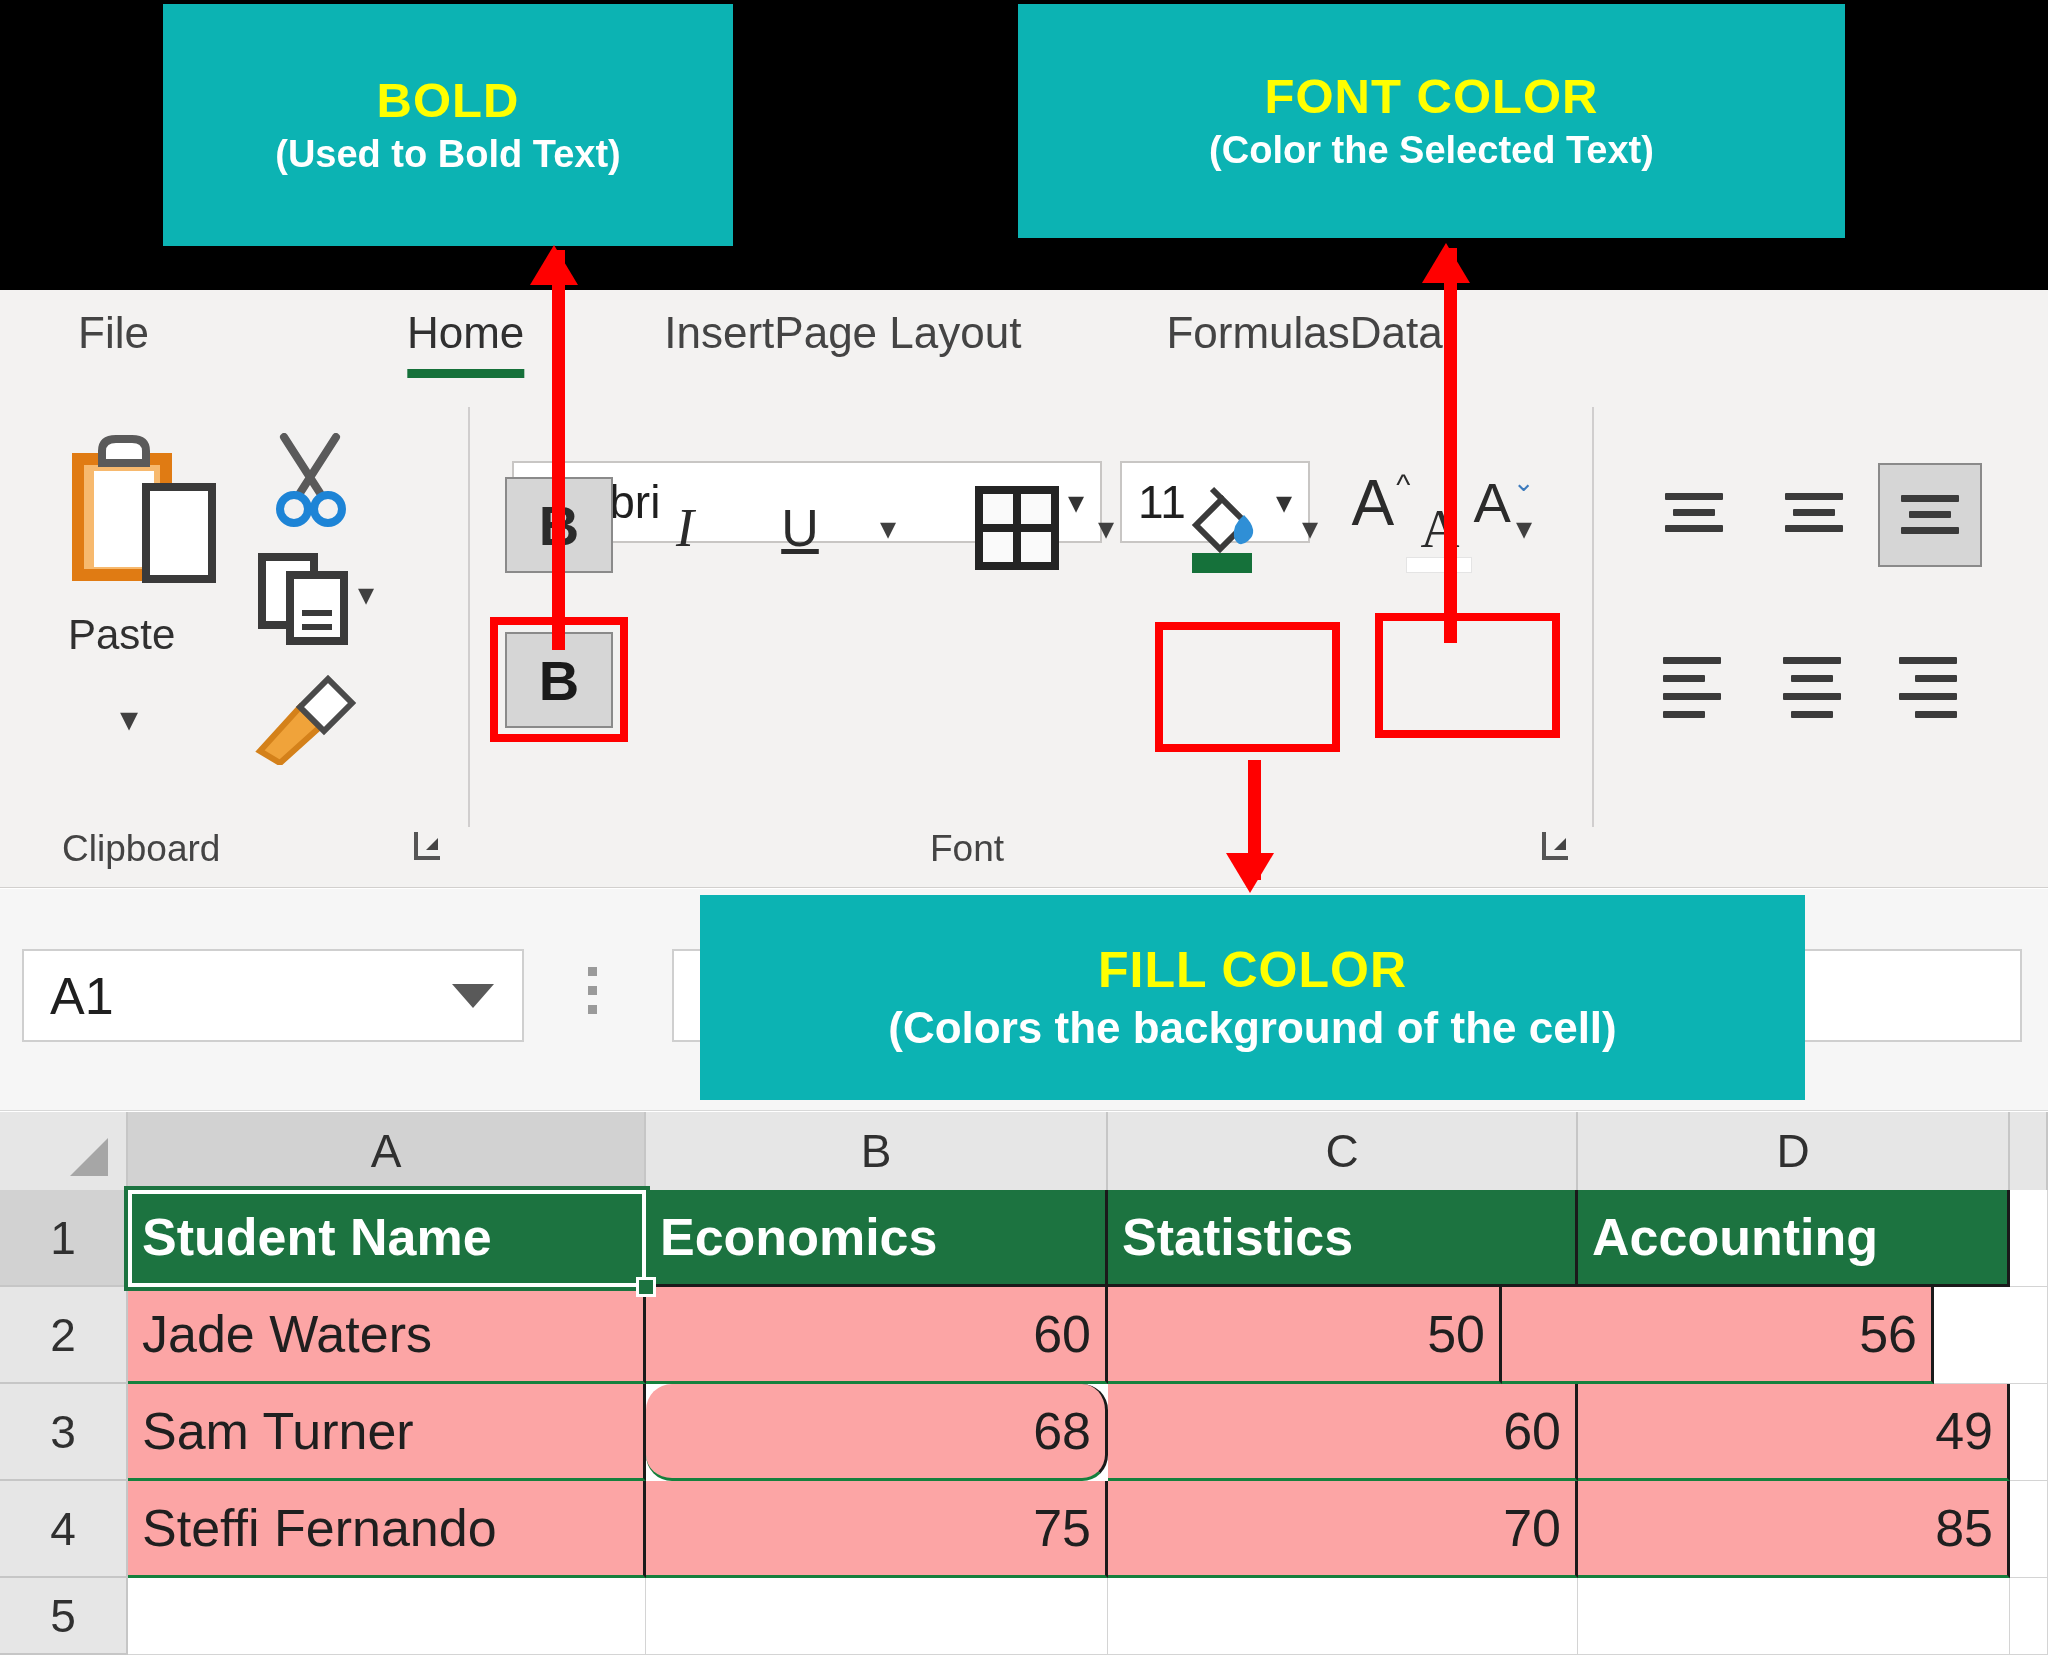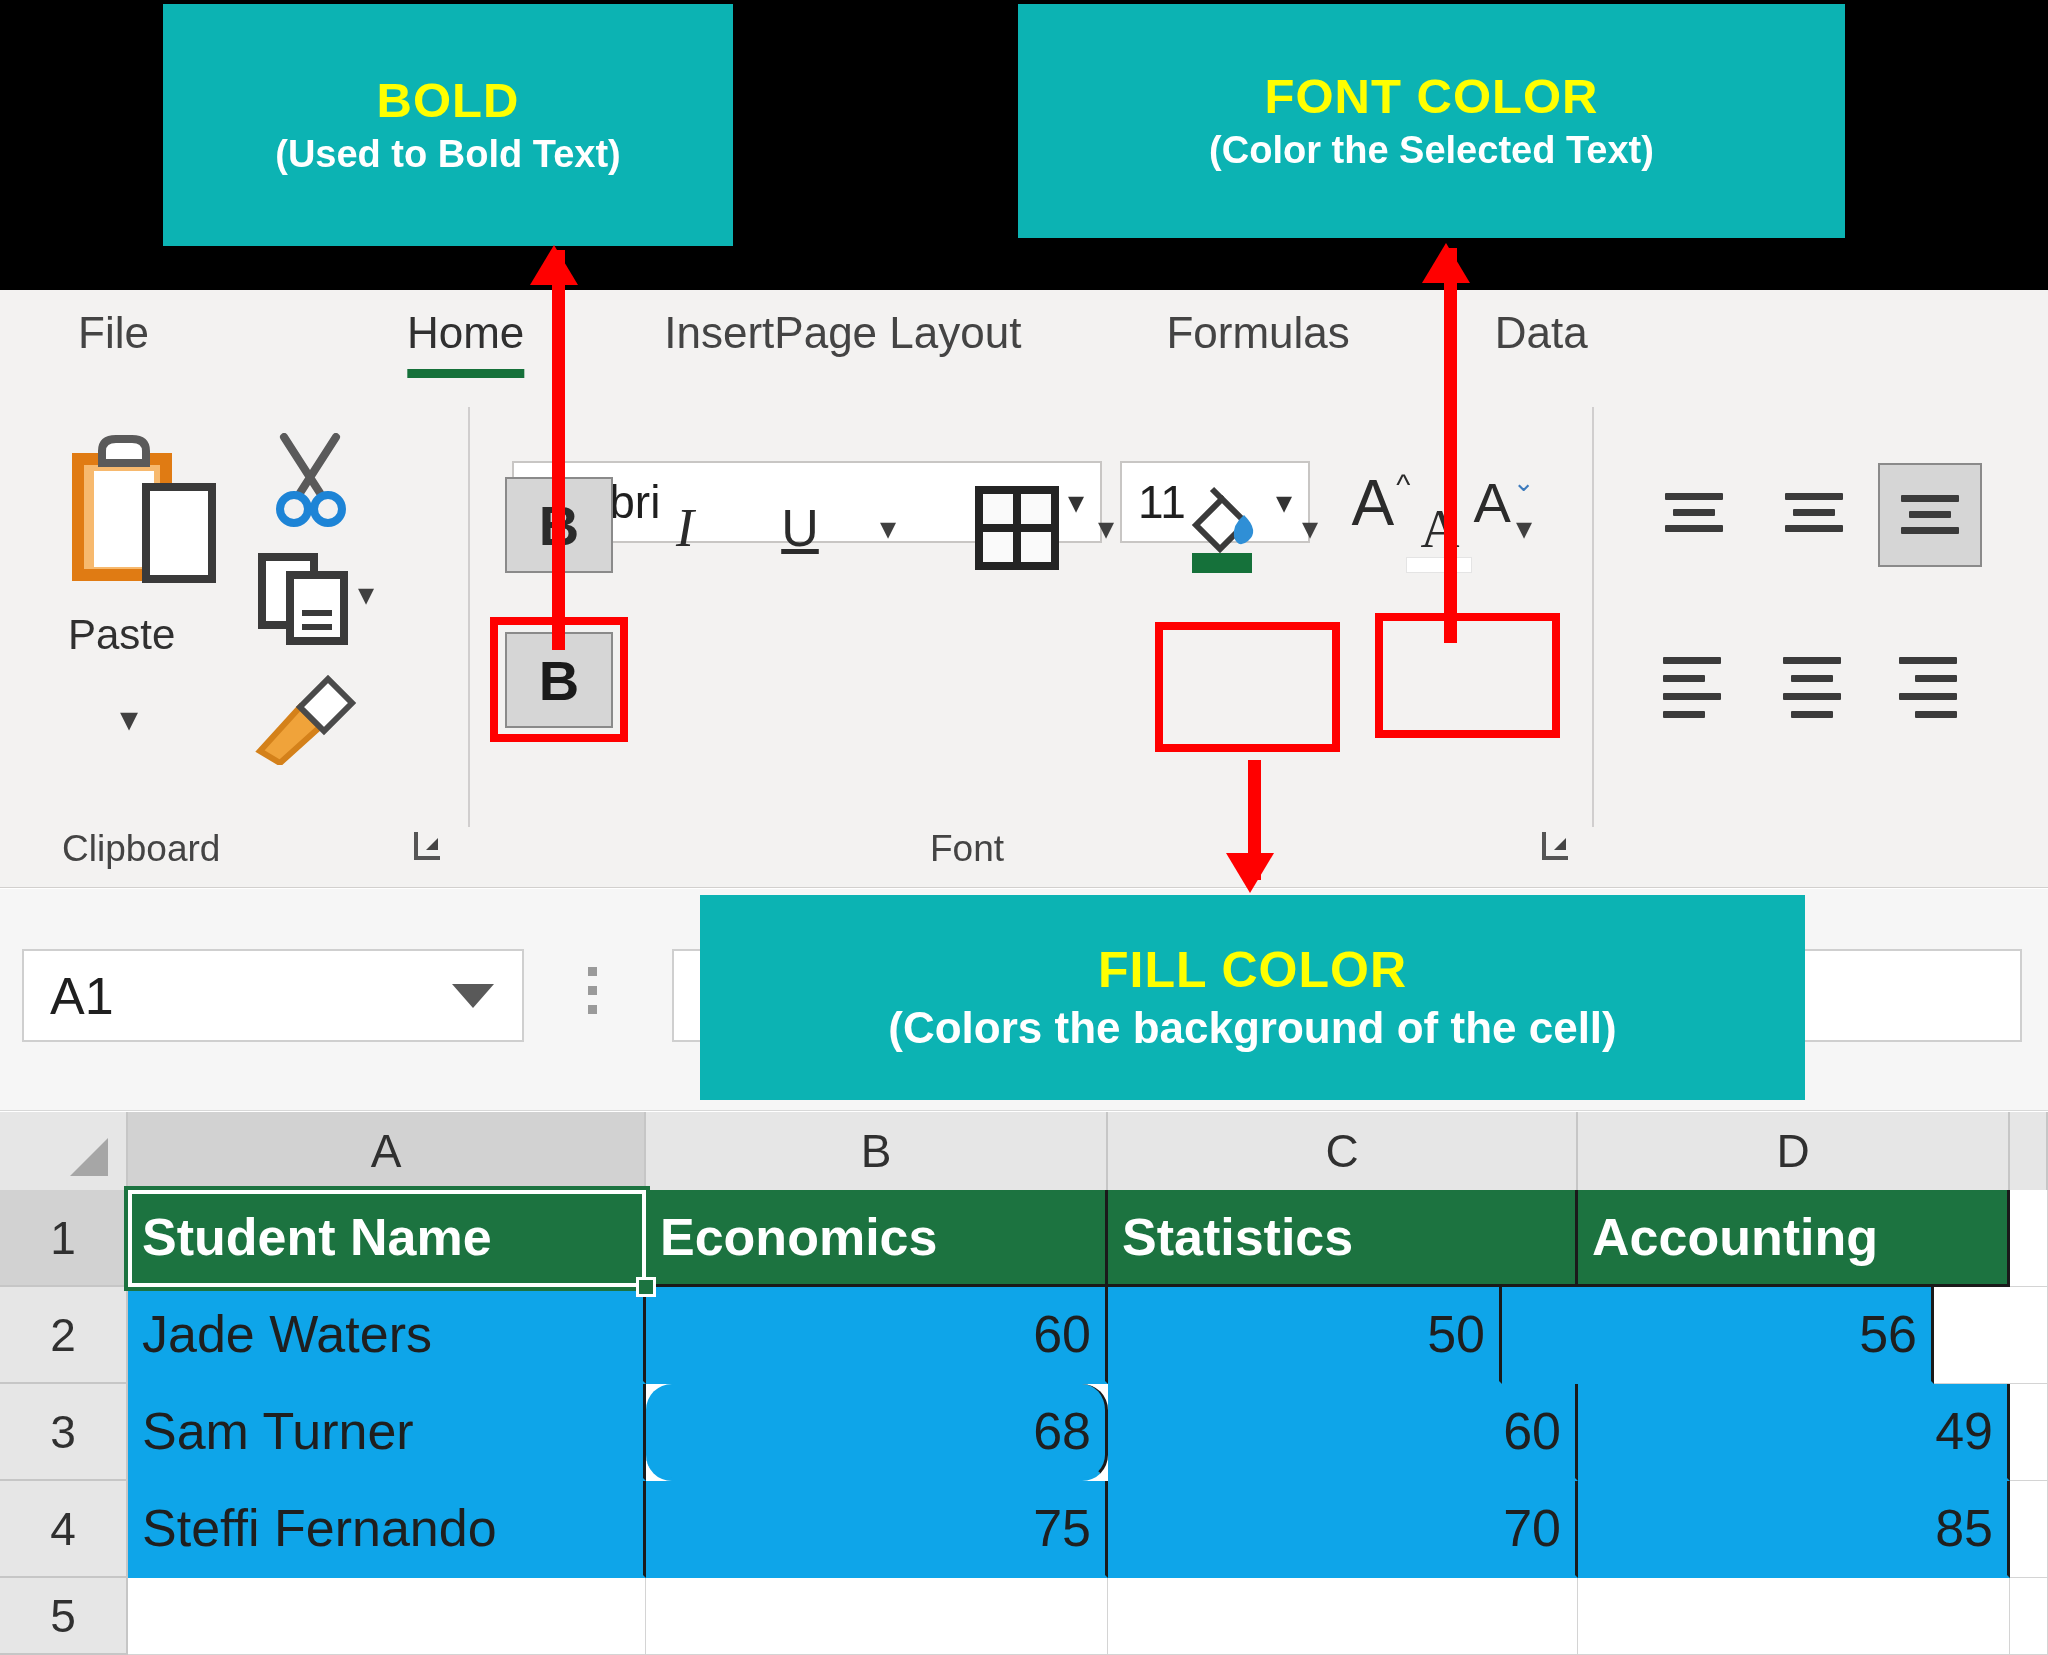--- a/index.html
+++ b/index.html
@@ -115,21 +115,21 @@
     bottom: -14px;
     width: 100%;
     height: 9px;
     background: #15713a;
   }
   #tab-file       { margin-left: 78px; }
   #tab-home       { margin-left: 258px; color: #303030; }
   #tab-insert     { margin-left: 140px; }
   #tab-pagelayout { }
   #tab-formulas   { margin-left: 145px; }
-  #tab-data       { margin-left: 145px; }
+  #tab-data       { }
 
   .groups {
     position: absolute; left: 0; top: 95px;
     width: 100%; height: 503px;
   }
   .group-label {
     position: absolute;
     font-size: 37px;
     color: #444444;
     bottom: 18px;
@@ -284,22 +284,22 @@
     display: flex; align-items: center; justify-content: center;
     font-size: 46px; color: #303030;
   }
   .rowhead.sel { background: #d2d2d2; }
   .cell {
     display: flex; align-items: center;
     font-size: 52px;
     color: #1f1f1f;
     padding: 0 14px;
     border-right: 3px solid #1a1a1a;
-    border-bottom: 3px solid #0ea5e9;
-    background: #0ea5e9;
+    border-bottom: 3px solid #15803d;
+    background: #fca5a5;
     overflow: hidden;
     white-space: nowrap;
   }
   .cell.hdr {
     background: #1c7340;
     color: #ffffff;
     font-weight: bold;
     border-right: 3px solid #1a1a1a;
     border-bottom: 3px solid #1a1a1a;
   }

